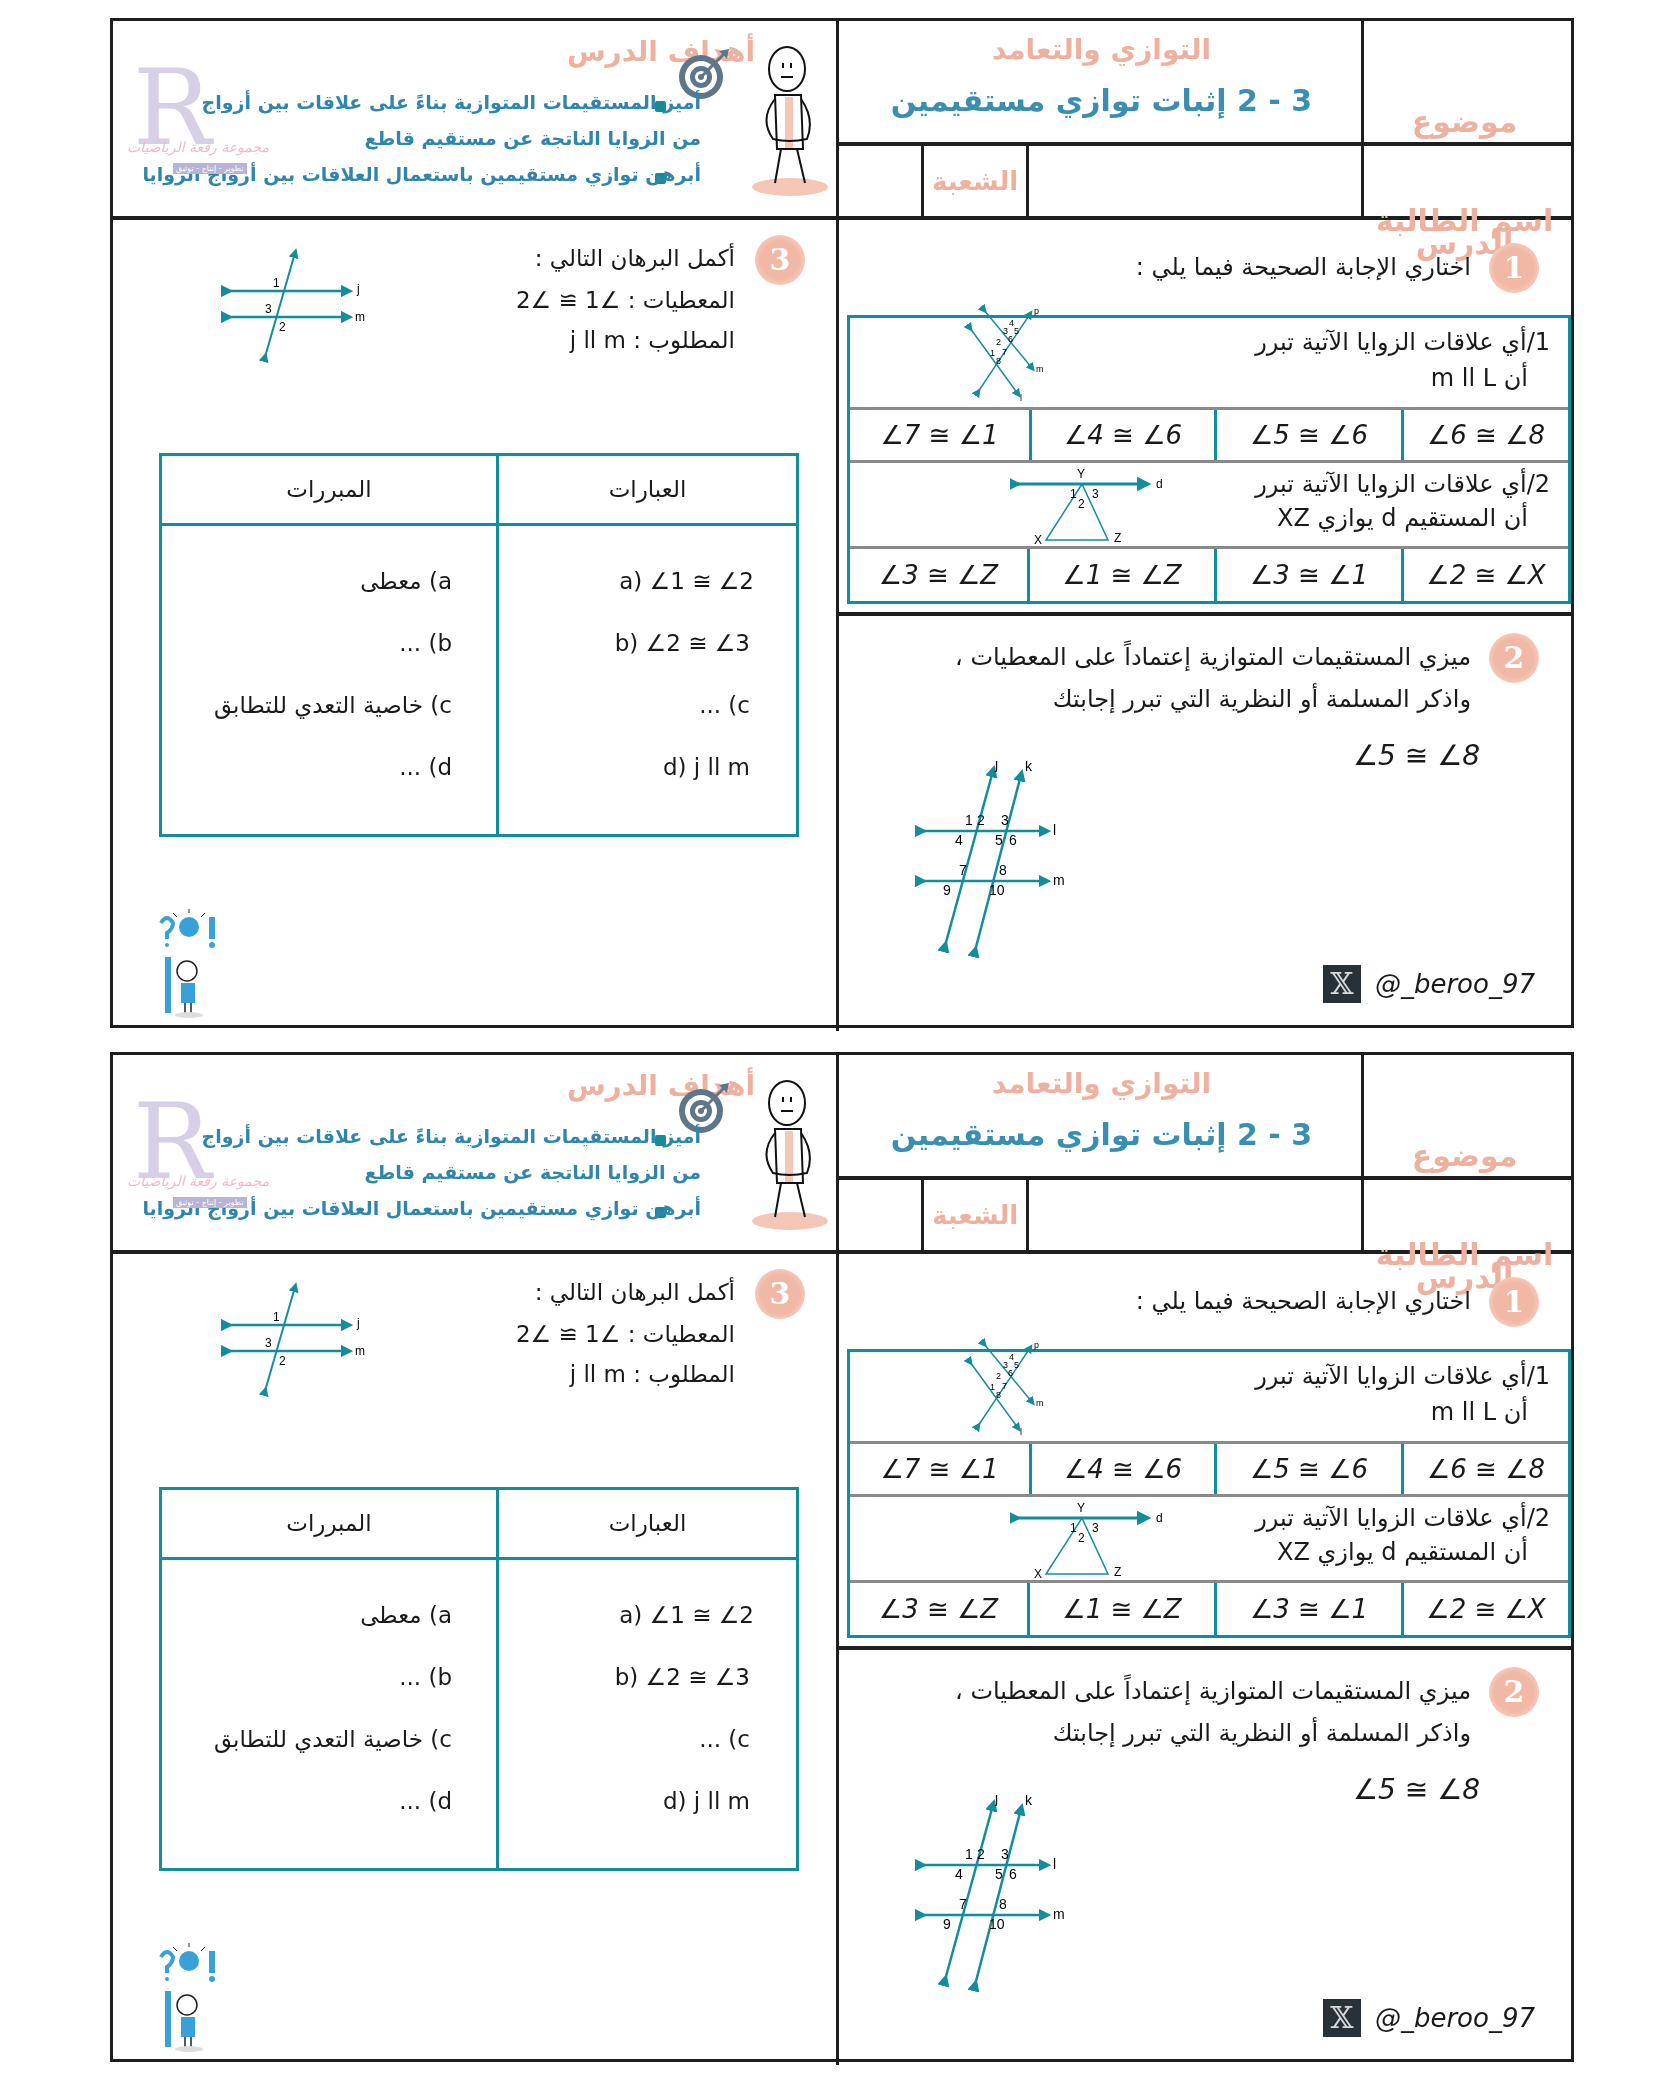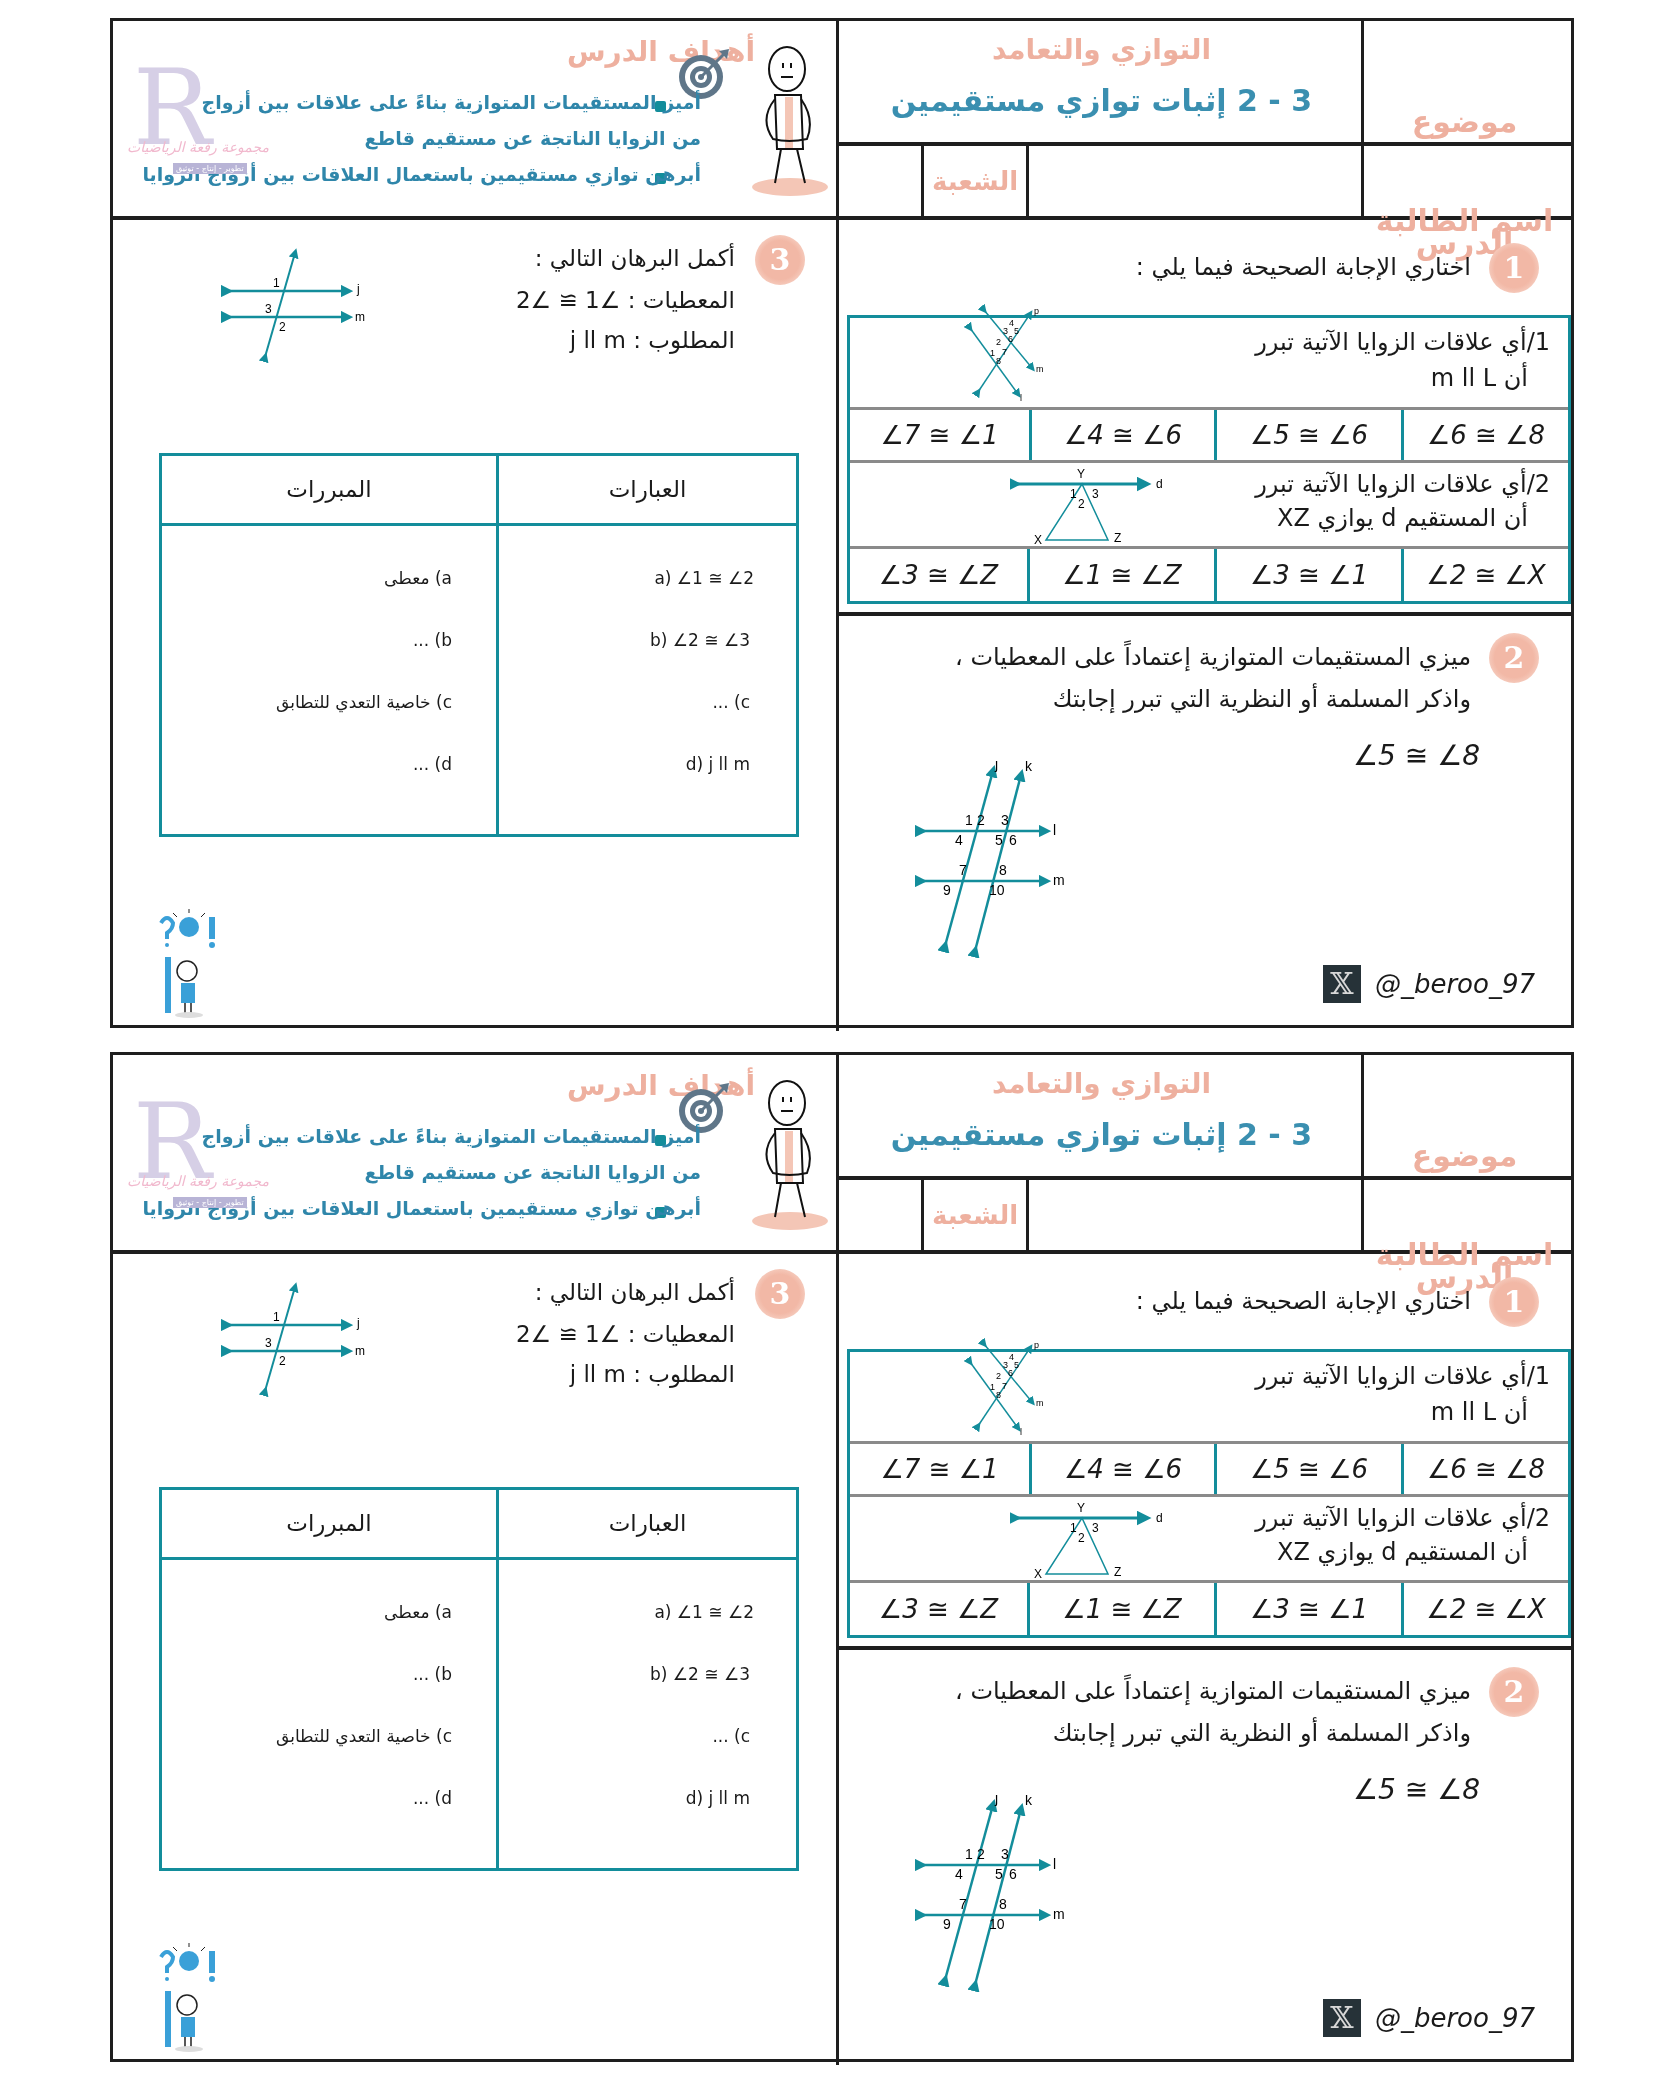--- a/index.html
+++ b/index.html
@@ -48,21 +48,21 @@
   .q1box .opt:last-child { border-right: none; }
   .q1box .prompt { position: absolute; right: 18px; direction: rtl; font-size: 24px; text-align: right; white-space: nowrap; }
 
   .sec-line { position: absolute; height: 4px; background: #1e1e1e; }
 
   
   .proof { position: absolute; left: 46px; top: 432px; width: 640px; height: 384px; border: 3px solid #138d9b; }
   .proof .vsplit { position: absolute; left: 334px; top: 0; bottom: 0; width: 3px; background: #138d9b; }
   .proof .hsplit { position: absolute; left: 0; right: 0; top: 67px; height: 3px; background: #138d9b; }
   .proof .th { position: absolute; top: 0; height: 67px; line-height: 67px; text-align: center; font-size: 23px; direction: rtl; }
-  .proof .cell { position: absolute; font-size: 17px; direction: rtl; text-align: right; white-space: nowrap; }
+  .proof .cell { position: absolute; font-size: 23px; direction: rtl; text-align: right; white-space: nowrap; }
 
   .given { position: absolute; direction: rtl; font-size: 23px; text-align: right; white-space: nowrap; }
 
   .handle { position: absolute; right: 36px; bottom: 22px; display: flex; align-items: center; gap: 14px; }
   .x-logo { width: 38px; height: 38px; background: #263238; color: #d8d8d8; font-size: 30px; line-height: 38px; text-align: center; font-family: "DejaVu Serif", serif; }
   .handle-text { font-size: 26px; font-style: italic; color: #1a1a1a; }
 
   .kid { position: absolute; left: 40px; top: 888px; width: 80px; height: 110px; }
   svg text { font-family: "Liberation Sans", sans-serif; }
 </style>

